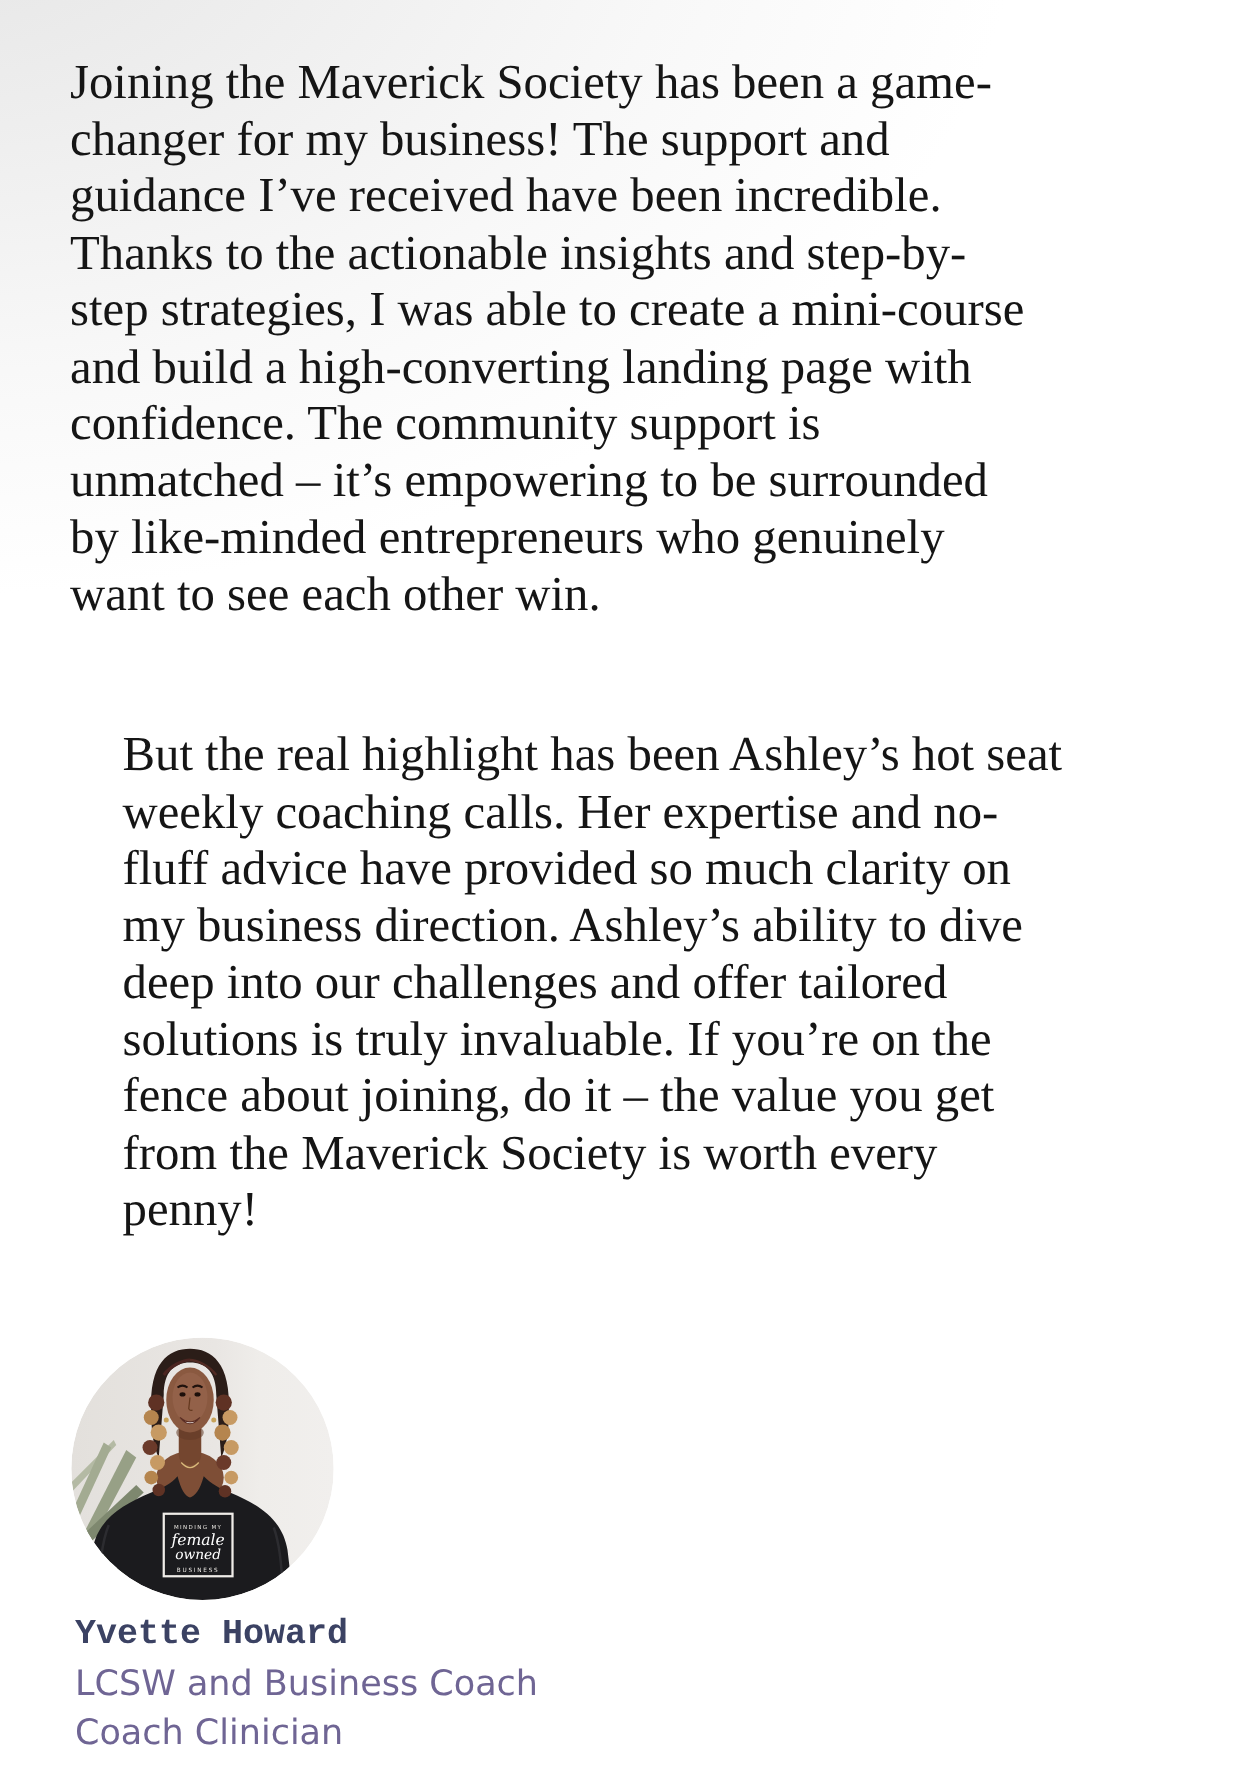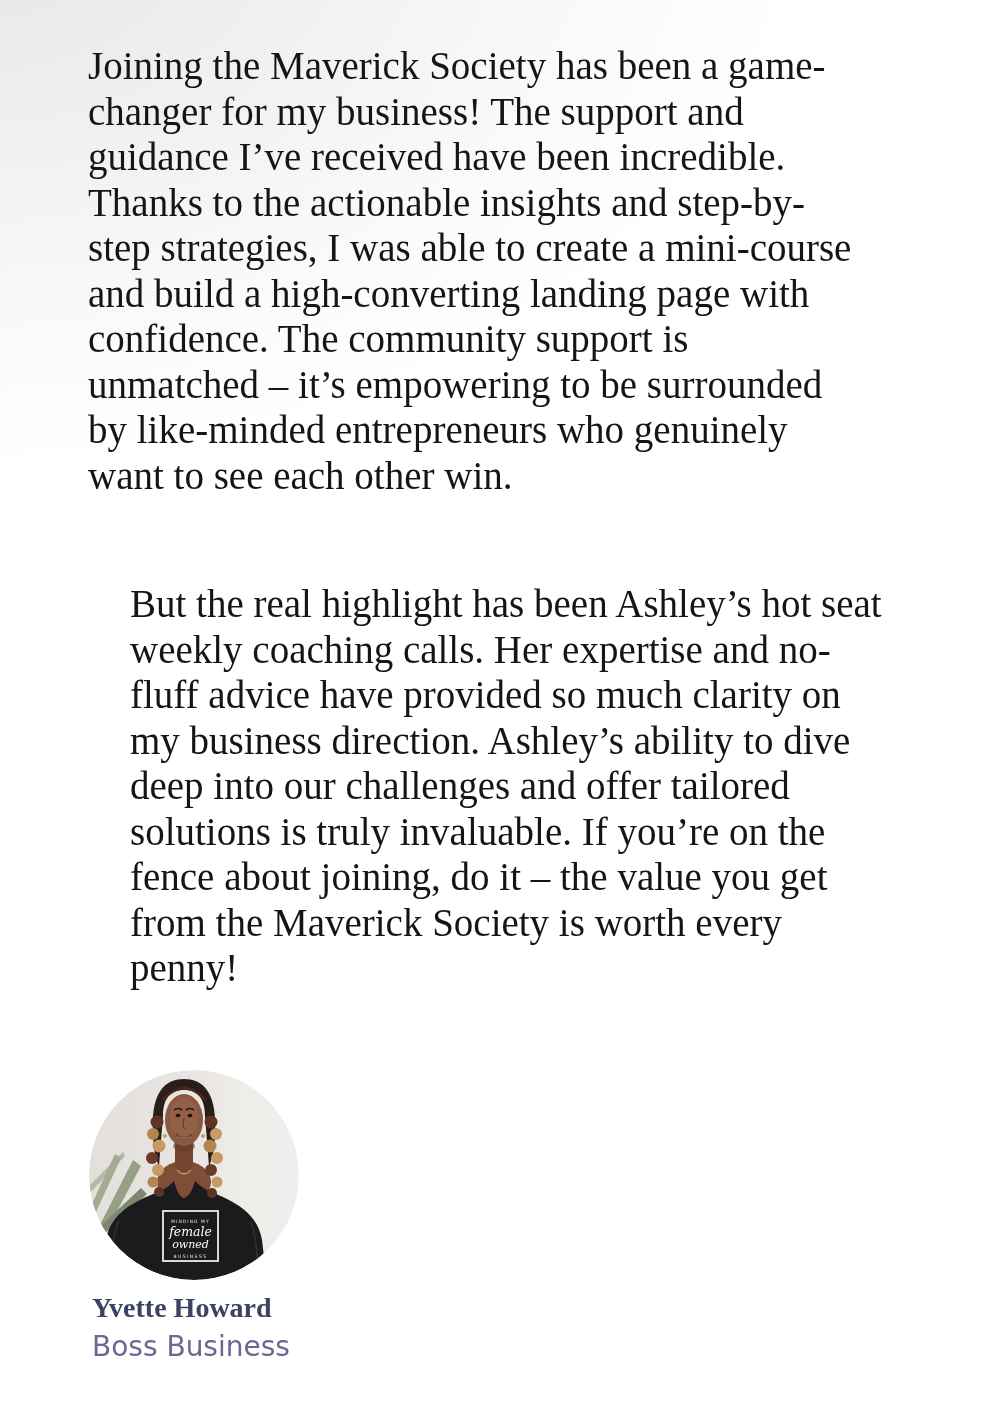--- a/index.html
+++ b/index.html
@@ -8,21 +8,21 @@
   }
   body {
     width: 996px;
     height: 1416px;
     overflow: hidden;
     background:
       radial-gradient(130% 60% at -4% -6%, #e5e5e5 0%, #eeeeee 22%, #f8f8f8 45%, #ffffff 66%);
     font-family: "Liberation Sans", sans-serif;
   }
   .testimonial-wrap {
-    padding: 43px 80px 0 88px;
+    padding: 43px 80px 0 56px;
   }
   .quote {
     font-family: "Liberation Serif", "DejaVu Serif", serif;
     font-size: 39px;
     line-height: 45.5px;
     color: #151515;
     white-space: pre;
     margin: 0 0 83px 0;
   }
   .quote.second {
@@ -37,21 +37,21 @@
     border-radius: 50%;
     overflow: hidden;
     display: block;
   }
   .avatar svg { display: block; }
   .author-block {
     margin-top: 8px;
     margin-left: 4px;
   }
   .author-name {
-    font-family: Liberation Serif, serif;
+    font-family: Liberation Mono, monospace;
     font-weight: bold;
     font-size: 28px;
     line-height: 39px;
     color: #3b4263;
   }
   .author-role {
     font-family: "DejaVu Sans", "Liberation Sans", sans-serif;
     font-weight: normal;
     font-size: 28px;
     line-height: 39px;
@@ -165,16 +165,17 @@
           <text x="101.5" y="166" font-size="12.5" font-style="italic" font-family="DejaVu Serif, serif" fill="#ffffff">female</text>
           <text x="101.5" y="177.5" font-size="11" font-style="italic" font-family="DejaVu Serif, serif" fill="#ffffff">owned</text>
           <text x="101.5" y="187.5" font-size="4.6" letter-spacing="1.4" fill="#e8e5e0">BUSINESS</text>
         </g>
       </g>
     </svg>
   </div>
 
   <div class="author-block">
     <div class="author-name">Yvette Howard</div>
-    <div class="author-role">Boss Business</div>
+    <div class="author-role">LCSW and Business Coach</div>
+    <div class="author-role">Coach Clinician</div>
   </div>
 
 </div>
 
 </body></html>

